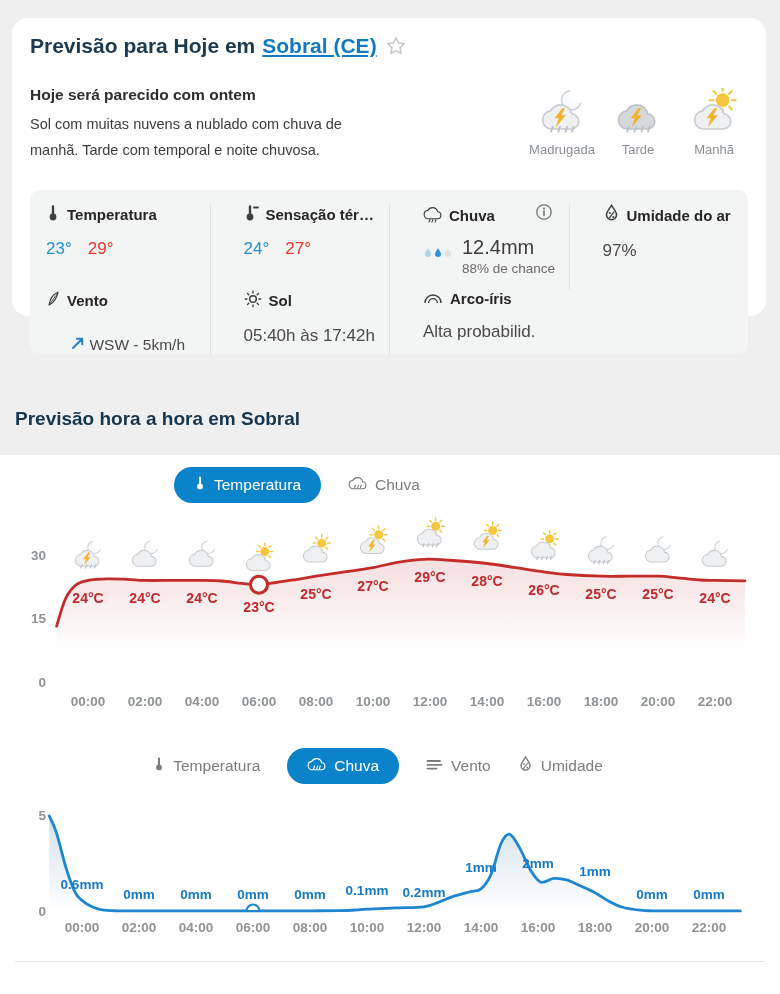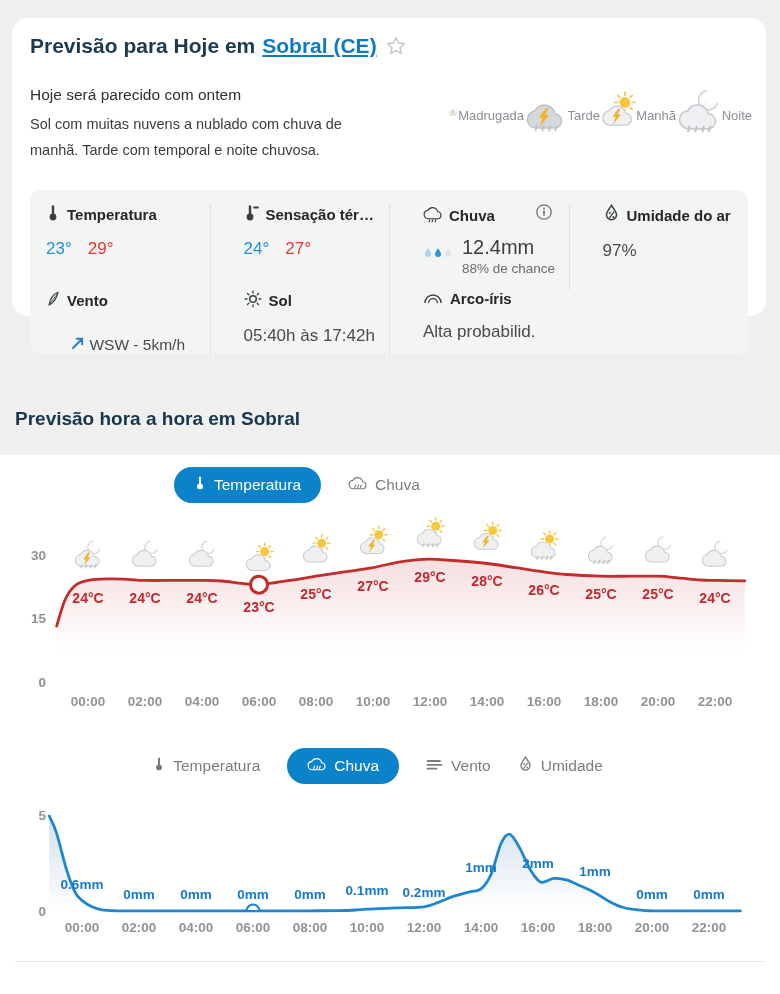--- a/index.html
+++ b/index.html
@@ -4,24 +4,24 @@
 <style>
   * { margin:0; padding:0; box-sizing:border-box; }
   html,body { background:#fff; }
   body { font-family:"Liberation Sans", sans-serif; width:780px; height:994px; position:relative; overflow:hidden; }
   .gray-top { position:absolute; top:0; left:0; width:780px; height:455px; background:#efefef; }
   .card { position:absolute; top:18px; left:12px; width:754px; height:298px; background:#fff; border-radius:16px; }
   .card-title { position:absolute; top:16px; left:18px; font-size:21px; font-weight:bold; color:#1b3950; display:flex; align-items:center; }
   .card-title a { color:#0f7ac2; font-weight:bold; text-decoration:underline; margin-left:7px; }
   .star { margin-left:9px; display:inline-flex; }
   .summary { position:absolute; top:68px; left:18px; width:340px; }
-  .summary h3 { font-size:15.5px; font-weight:normal; color:#2e2e2e; margin-bottom:7px; }
+  .summary h3 { font-size:15.5px; font-weight:bold; color:#2e2e2e; margin-bottom:7px; }
   .summary p { font-size:14.5px; color:#3c3c3c; line-height:26px; }
   .periods { position:absolute; top:70px; right:14px; display:flex; }
-  .period { width:76px; display:flex; flex-direction:row; align-items:center;justify-content:flex-end; }
+  .period { width:76px; display:flex; flex-direction:column; align-items:center;justify-content:flex-end; }
   .period .plabel { margin-top:8px; font-size:13px; color:#8a8f94; }
   .stats { position:absolute; top:172px; left:18px; right:18px; height:164px; background:#f3f4f4; border-radius:10px; padding-top:14px; }
   .stats-row1 { display:grid; grid-template-columns:25% 25% 25% 25%; height:86px; }
   .stats-row2 { display:grid; grid-template-columns:25% 25% 50%; height:60px; }
   .cell { padding-left:16px; position:relative; }
   .cell.div { border-left:1px solid #dfe0e1;padding-left:33px; }
   .cell-head { display:flex; align-items:center; gap:7px; font-size:15px; font-weight:bold; color:#262626; }
   .temp-vals { margin-top:14px; font-size:17px; }
   .temp-min { color:#2192d5; margin-right:16px; }
   .temp-max { color:#ee352c; }
@@ -104,34 +104,20 @@
             <line x1="15.6" y1="8.5" x2="13" y2="8.500000000000002" stroke="#f6c63e" stroke-width="1.5" stroke-linecap="round"></line>
             <line x1="17.474516600406094" y1="3.974516600406096" x2="15.63603896932107" y2="2.1360389693210724" stroke="#f6c63e" stroke-width="1.5" stroke-linecap="round"></line>
             <line x1="22" y1="2.0999999999999996" x2="22" y2="-0.5" stroke="#f6c63e" stroke-width="1.5" stroke-linecap="round"></line>
             <line x1="26.525483399593902" y1="3.974516600406095" x2="28.363961030678926" y2="2.1360389693210706" stroke="#f6c63e" stroke-width="1.5" stroke-linecap="round"></line>
             <circle cx="22" cy="8.5" r="4.8" fill="#f6c63e"></circle>
             <path d="M19.35 10.04A7.49 7.49 0 0 0 12 4C9.11 4 6.6 5.64 5.35 8.04A5.994 5.994 0 0 0 0 14c0 3.31 2.69 6 6 6h13c2.76 0 5-2.24 5-5 0-2.64-2.05-4.78-4.65-4.96z" transform="translate(2.5,7.5) scale(1.05)" fill="#eef0f2" stroke="#c9cdd1" stroke-width="1.1"></path>
             <path d="M16.2 14 L10.8 21 h3 L11.6 27.5 L18.6 19 h-3.1 L18.2 14 Z" fill="#f2b32c"></path>
           </g>
         </svg>
         <span class="plabel">Manhã</span>
-      </div>
-      <div class="period">
-        <svg width="46" height="46" viewBox="0 0 32 32">
-          <g>
-            <circle cx="22.5" cy="8.5" r="6.8" fill="#fafbfc" stroke="#cdd2d6" stroke-width="1.1"></circle>
-            <circle cx="27" cy="4.6" r="6" fill="#ffffff"></circle>
-            <path d="M19.35 10.04A7.49 7.49 0 0 0 12 4C9.11 4 6.6 5.64 5.35 8.04A5.994 5.994 0 0 0 0 14c0 3.31 2.69 6 6 6h13c2.76 0 5-2.24 5-5 0-2.64-2.05-4.78-4.65-4.96z" transform="translate(2.5,7.5) scale(1.05)" fill="#eef0f2" stroke="#c9cdd1" stroke-width="1.1"></path>
-            <line x1="9.5" y1="27" x2="8.5" y2="30.3" stroke="#bfc4c9" stroke-width="1.4" stroke-linecap="round"></line>
-            <line x1="14.5" y1="27" x2="13.5" y2="30.3" stroke="#bfc4c9" stroke-width="1.4" stroke-linecap="round"></line>
-            <line x1="19.5" y1="27" x2="18.5" y2="30.3" stroke="#bfc4c9" stroke-width="1.4" stroke-linecap="round"></line>
-            <line x1="24" y1="27" x2="23" y2="30.3" stroke="#bfc4c9" stroke-width="1.4" stroke-linecap="round"></line>
-          </g>
-        </svg>
-        <span class="plabel">Noite</span>
       </div>
     </div>
 
   <div class="stats">
     <div class="stats-row1">
       <div class="cell">
         <div class="cell-head">
           <span><svg width="14" height="18" viewBox="0 0 14 18">
                 <path d="M7 2.5 v7" stroke="#3c4043" stroke-width="2.4" stroke-linecap="round" fill="none"></path>
                 <circle cx="7" cy="13" r="3.4" fill="#3c4043"></circle>

